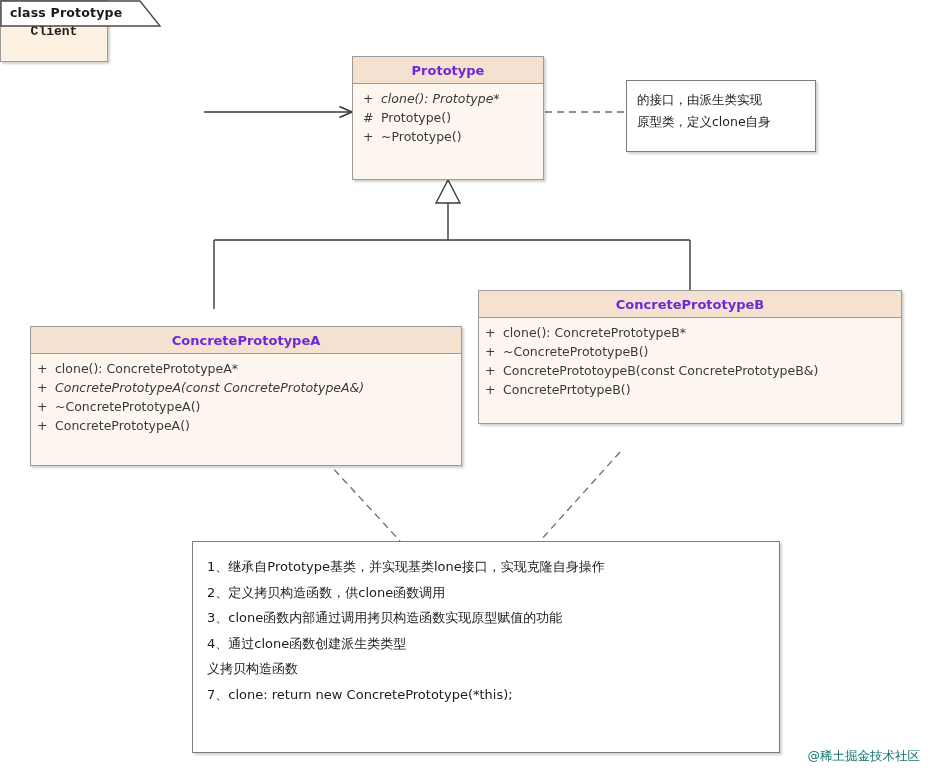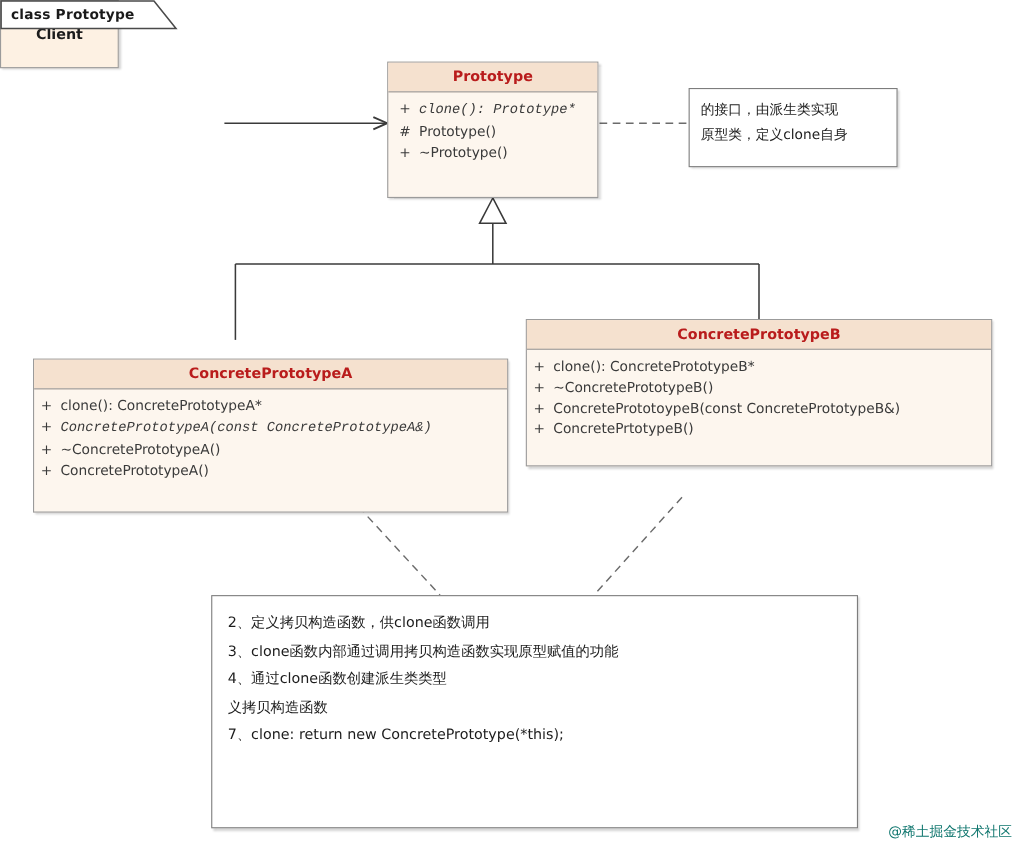--- a/index.html
+++ b/index.html
@@ -54,21 +54,21 @@
     background: #fdf6ee;
     box-shadow: 2px 2px 2px rgba(0,0,0,0.18);
   }
   .uml-header {
     box-sizing: border-box;
     background: #f5e1cf;
     border-bottom: 1px solid #9b9b9b;
     text-align: center;
     font-weight: bold;
     font-size: 13px;
-    color: #b91c1c;
+    color: #6d28d9;
     padding: 6px 4px 5px 4px;
   }
   .uml-body {
     box-sizing: border-box;
     padding: 5px 6px 6px 6px;
   }
   .member {
     display: flex;
     align-items: baseline;
     font-size: 12.5px;
@@ -80,41 +80,41 @@
     width: 18px;
     flex: 0 0 18px;
     text-align: left;
     color: #3a3a3a;
   }
   .member .sig {
     flex: 1 1 auto;
   }
   .member.abstract .sig {
     font-style: italic;
-    font-family: Liberation Mono, monospace;
   }
 
   
   #client-box {
     left: 96px;
     top: 78px;
     width: 108px;
     height: 62px;
     border: 1px solid #9b9b9b;
     background: #fdf1e3;
     box-shadow: 2px 2px 2px rgba(0,0,0,0.18);
     box-sizing: border-box;
     display: flex;
     align-items: center;
     justify-content: center;
   }
   #client-box .client-label {
     font-size: 13px;
     font-weight: bold;
     color: #1c1c1c;
+    font-family: Liberation Mono, monospace;
   }
 
   
   #prototype-box {
     left: 352px;
     top: 56px;
     width: 192px;
     height: 124px;
   }
   #prototype-box .uml-body { padding-left: 10px; }
@@ -280,20 +280,21 @@
       </div>
       <div class="member">
         <span class="vis">+</span>
         <span class="sig">ConcretePrtotypeB()</span>
       </div>
     </div>
   </div>
 
   <div class="note" id="note-main">
     <div class="note-body">
+      <div class="note-line">1、继承自Prototype基类，并实现基类lone接口，实现克隆自身操作</div>
       <div class="note-line">2、定义拷贝构造函数，供clone函数调用</div>
       <div class="note-line">3、clone函数内部通过调用拷贝构造函数实现原型赋值的功能</div>
       <div class="note-line">4、通过clone函数创建派生类类型</div>
       <div class="note-line">义拷贝构造函数</div>
       <div class="note-line">7、clone: return new ConcretePrototype(*this);</div>
     </div>
   </div>
 
   <div id="watermark">@稀土掘金技术社区</div>
 

